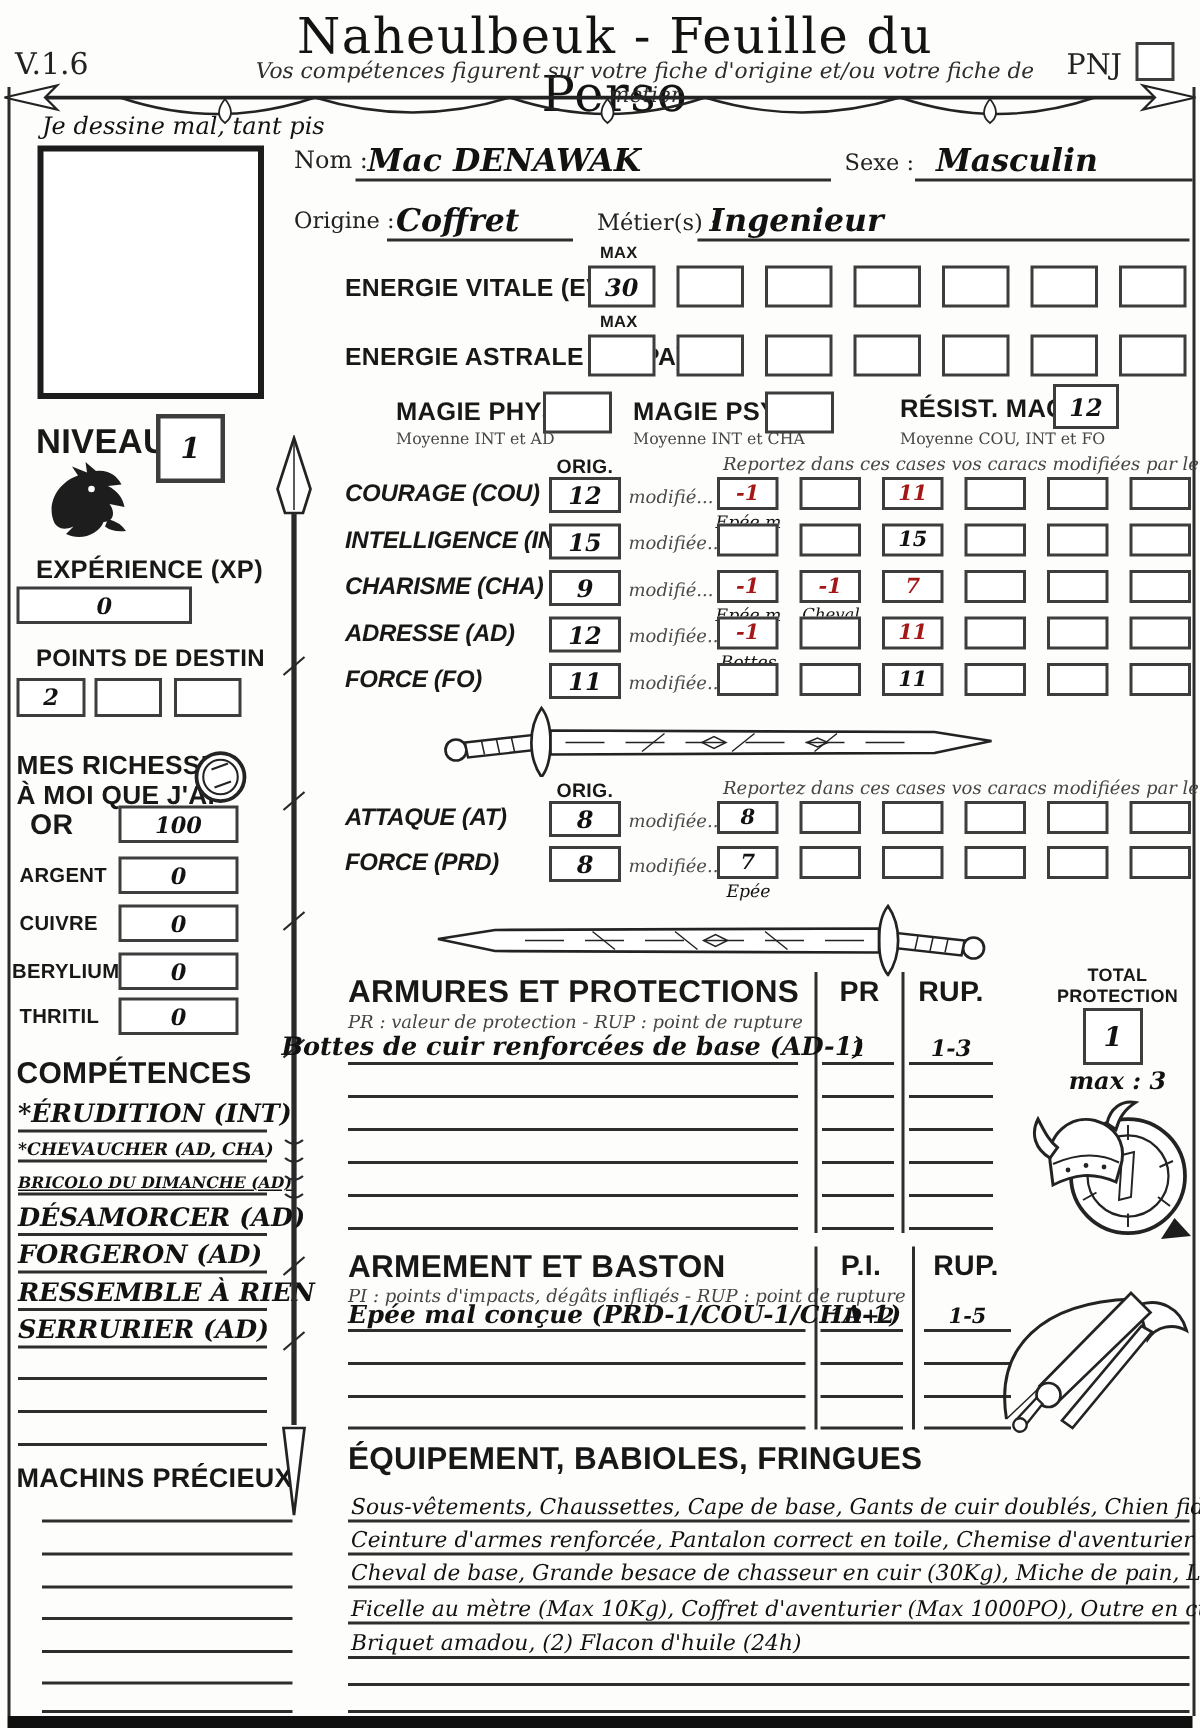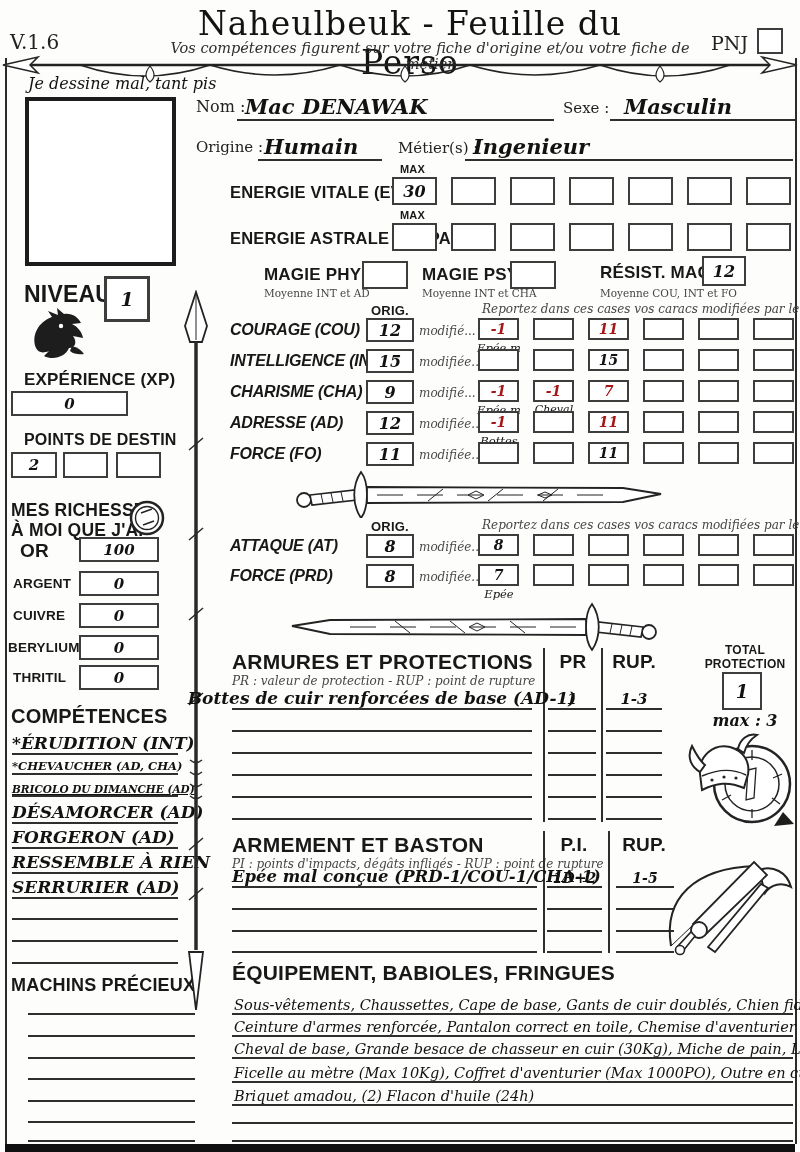--- a/index.html
+++ b/index.html
@@ -164,21 +164,21 @@
   <div class="srf" style="left:196px;top:97px;font-size:16px;">Nom :</div>
   <div class="uline" style="left:237px;top:91px;width:317px;height:28px;">
       <span class="hw" style="font-size:21px;padding-left:8px;">Mac DENAWAK</span>
     </div>
   <div class="srf" style="left:563px;top:99px;font-size:15px;">Sexe :</div>
   <div class="uline" style="left:610px;top:91px;width:185px;height:28px;">
       <span class="hw" style="font-size:21px;padding-left:14px;">Masculin</span>
     </div>
   <div class="srf" style="left:196px;top:138px;font-size:15px;">Origine :</div>
   <div class="uline" style="left:258px;top:131px;width:124px;height:28px;">
-      <span class="hw" style="font-size:21px;padding-left:6px;">Humain</span>
+      <span class="hw" style="font-size:21px;padding-left:6px;">Coffret</span>
     </div>
   <div class="srf" style="left:398px;top:139px;font-size:15px;">Métier(s) :</div>
   <div class="uline" style="left:465px;top:131px;width:328px;height:28px;">
       <span class="hw" style="font-size:21px;padding-left:8px;">Ingenieur</span>
     </div>
 
   <div class="hd" style="left:400px;top:163px;font-size:11px;">MAX</div>
   <div class="hd" style="left:230px;top:183px;font-size:16.5px;">ENERGIE VITALE (EV-PV)</div>
   <div class="abs" style="left:392px;top:177px;width:404px;height:28px;">
     <div class="box ebox" style="left:0;">

